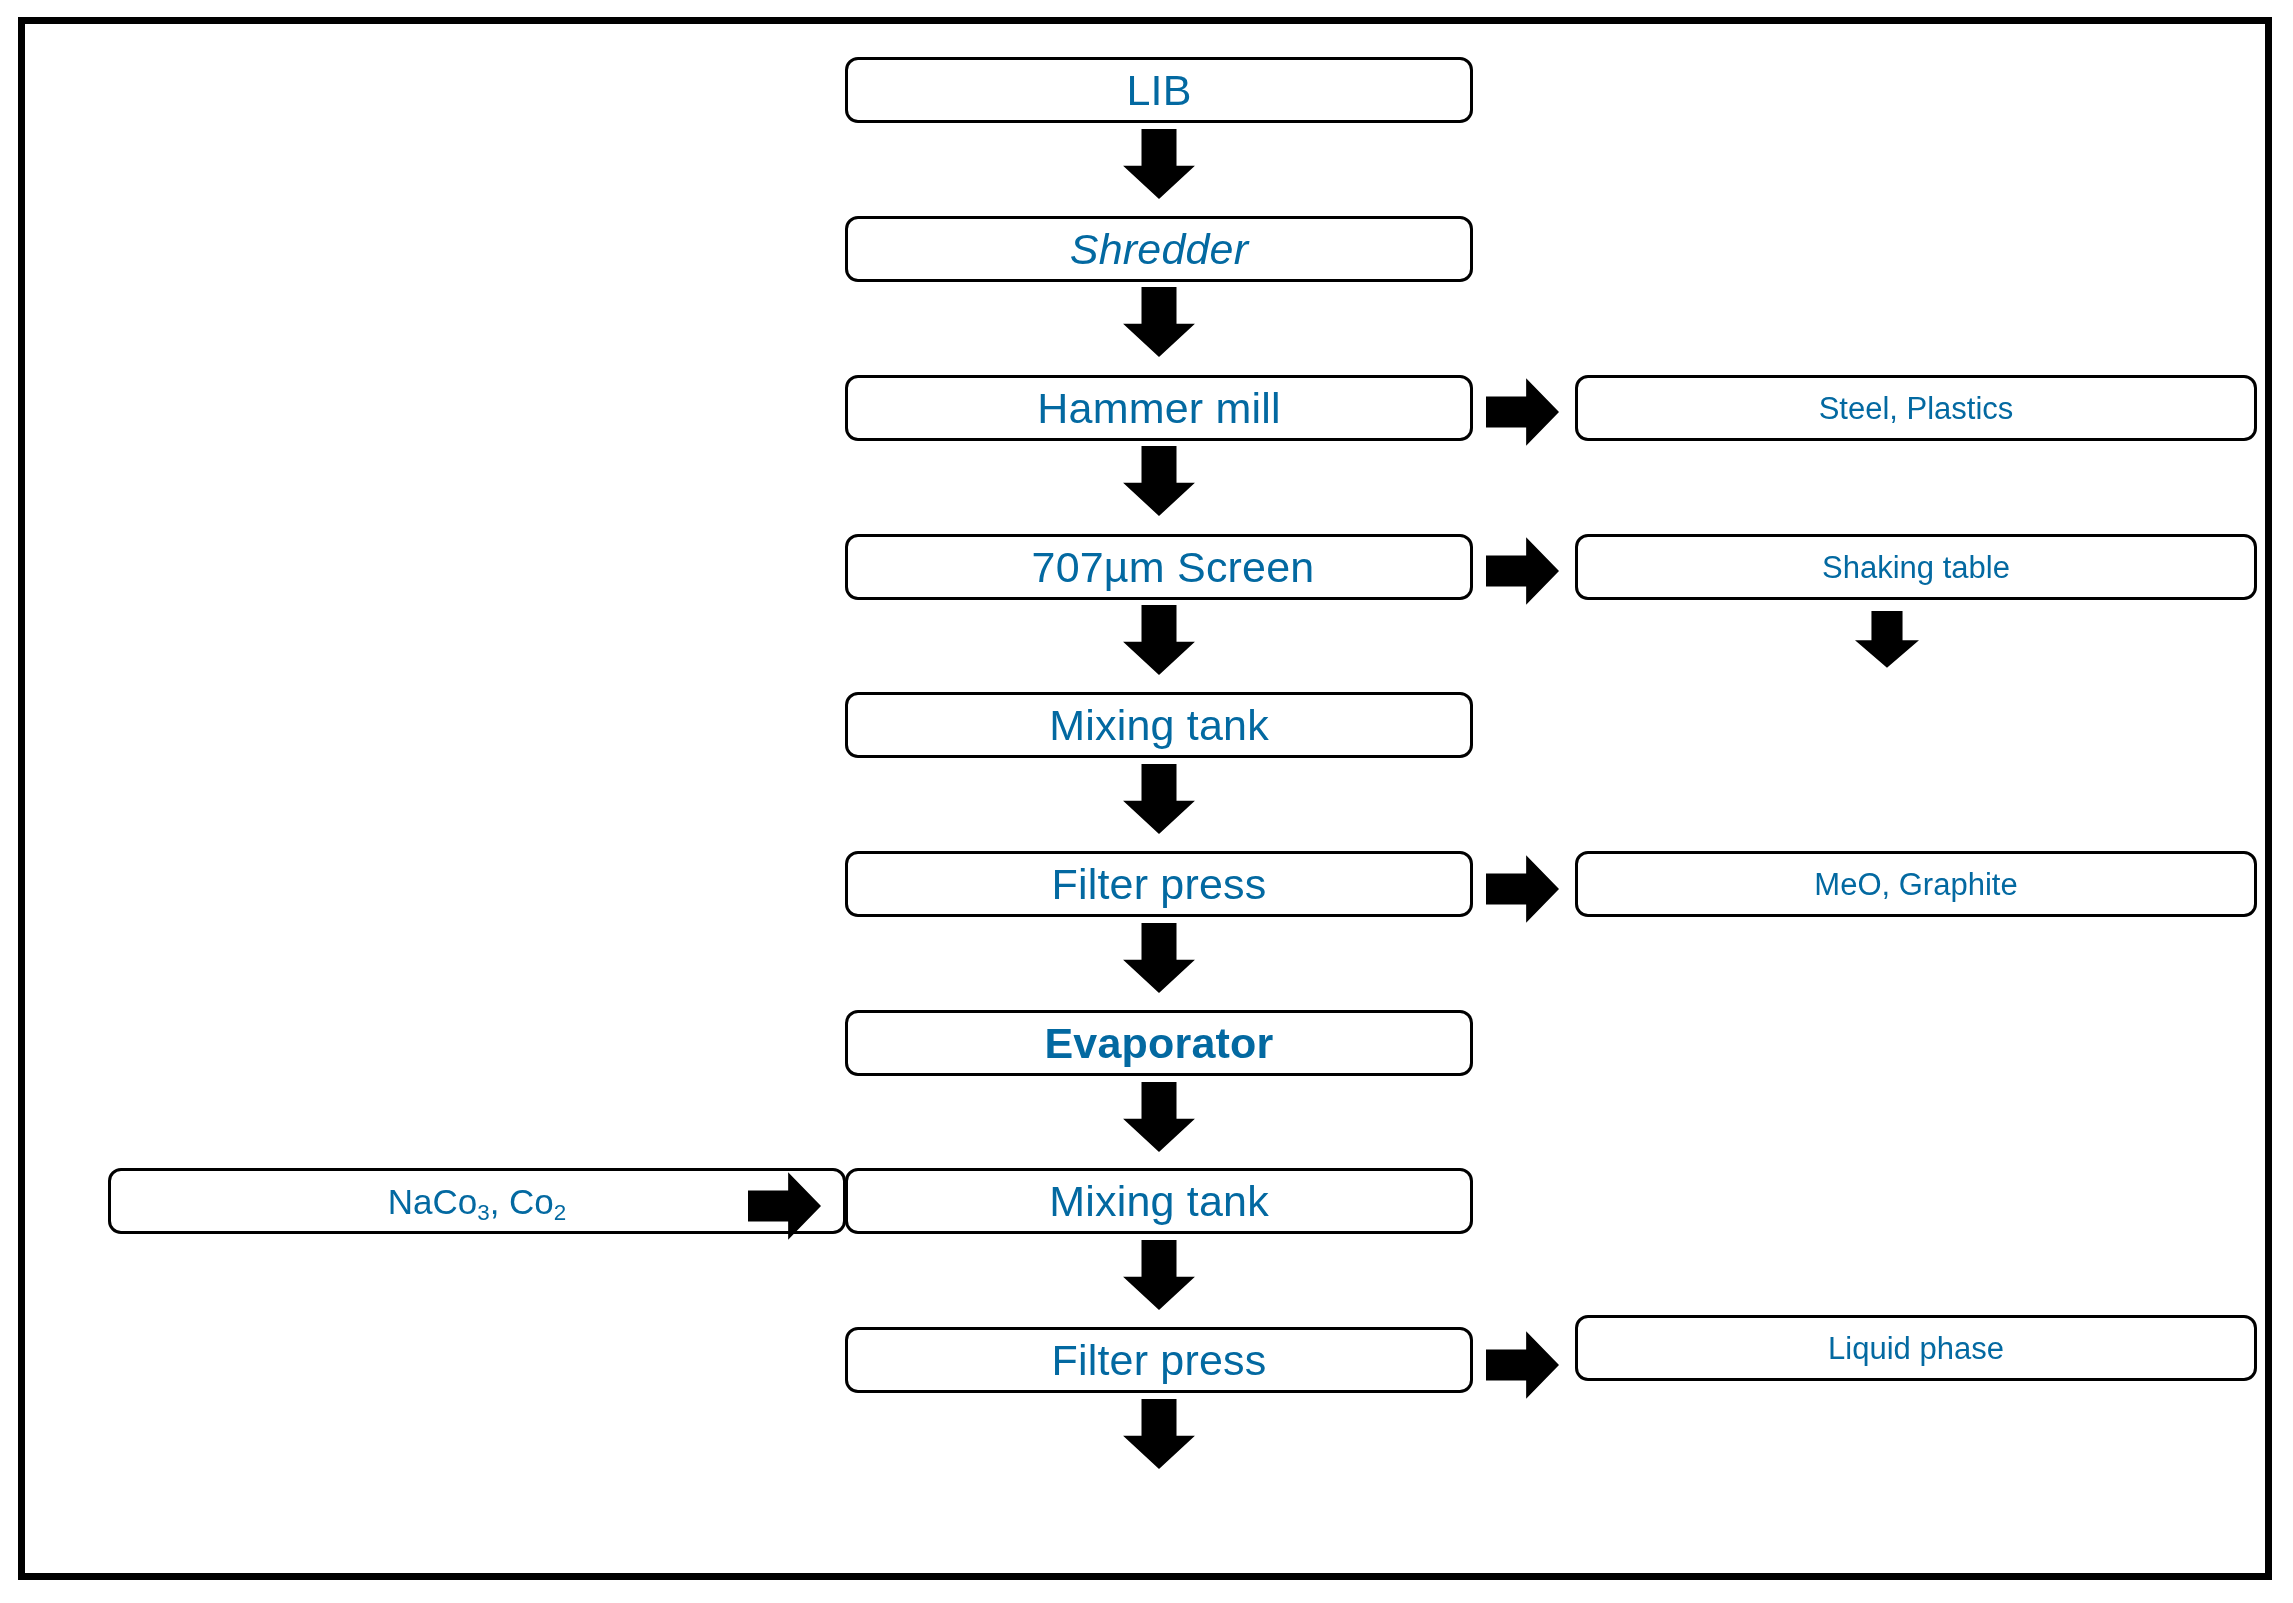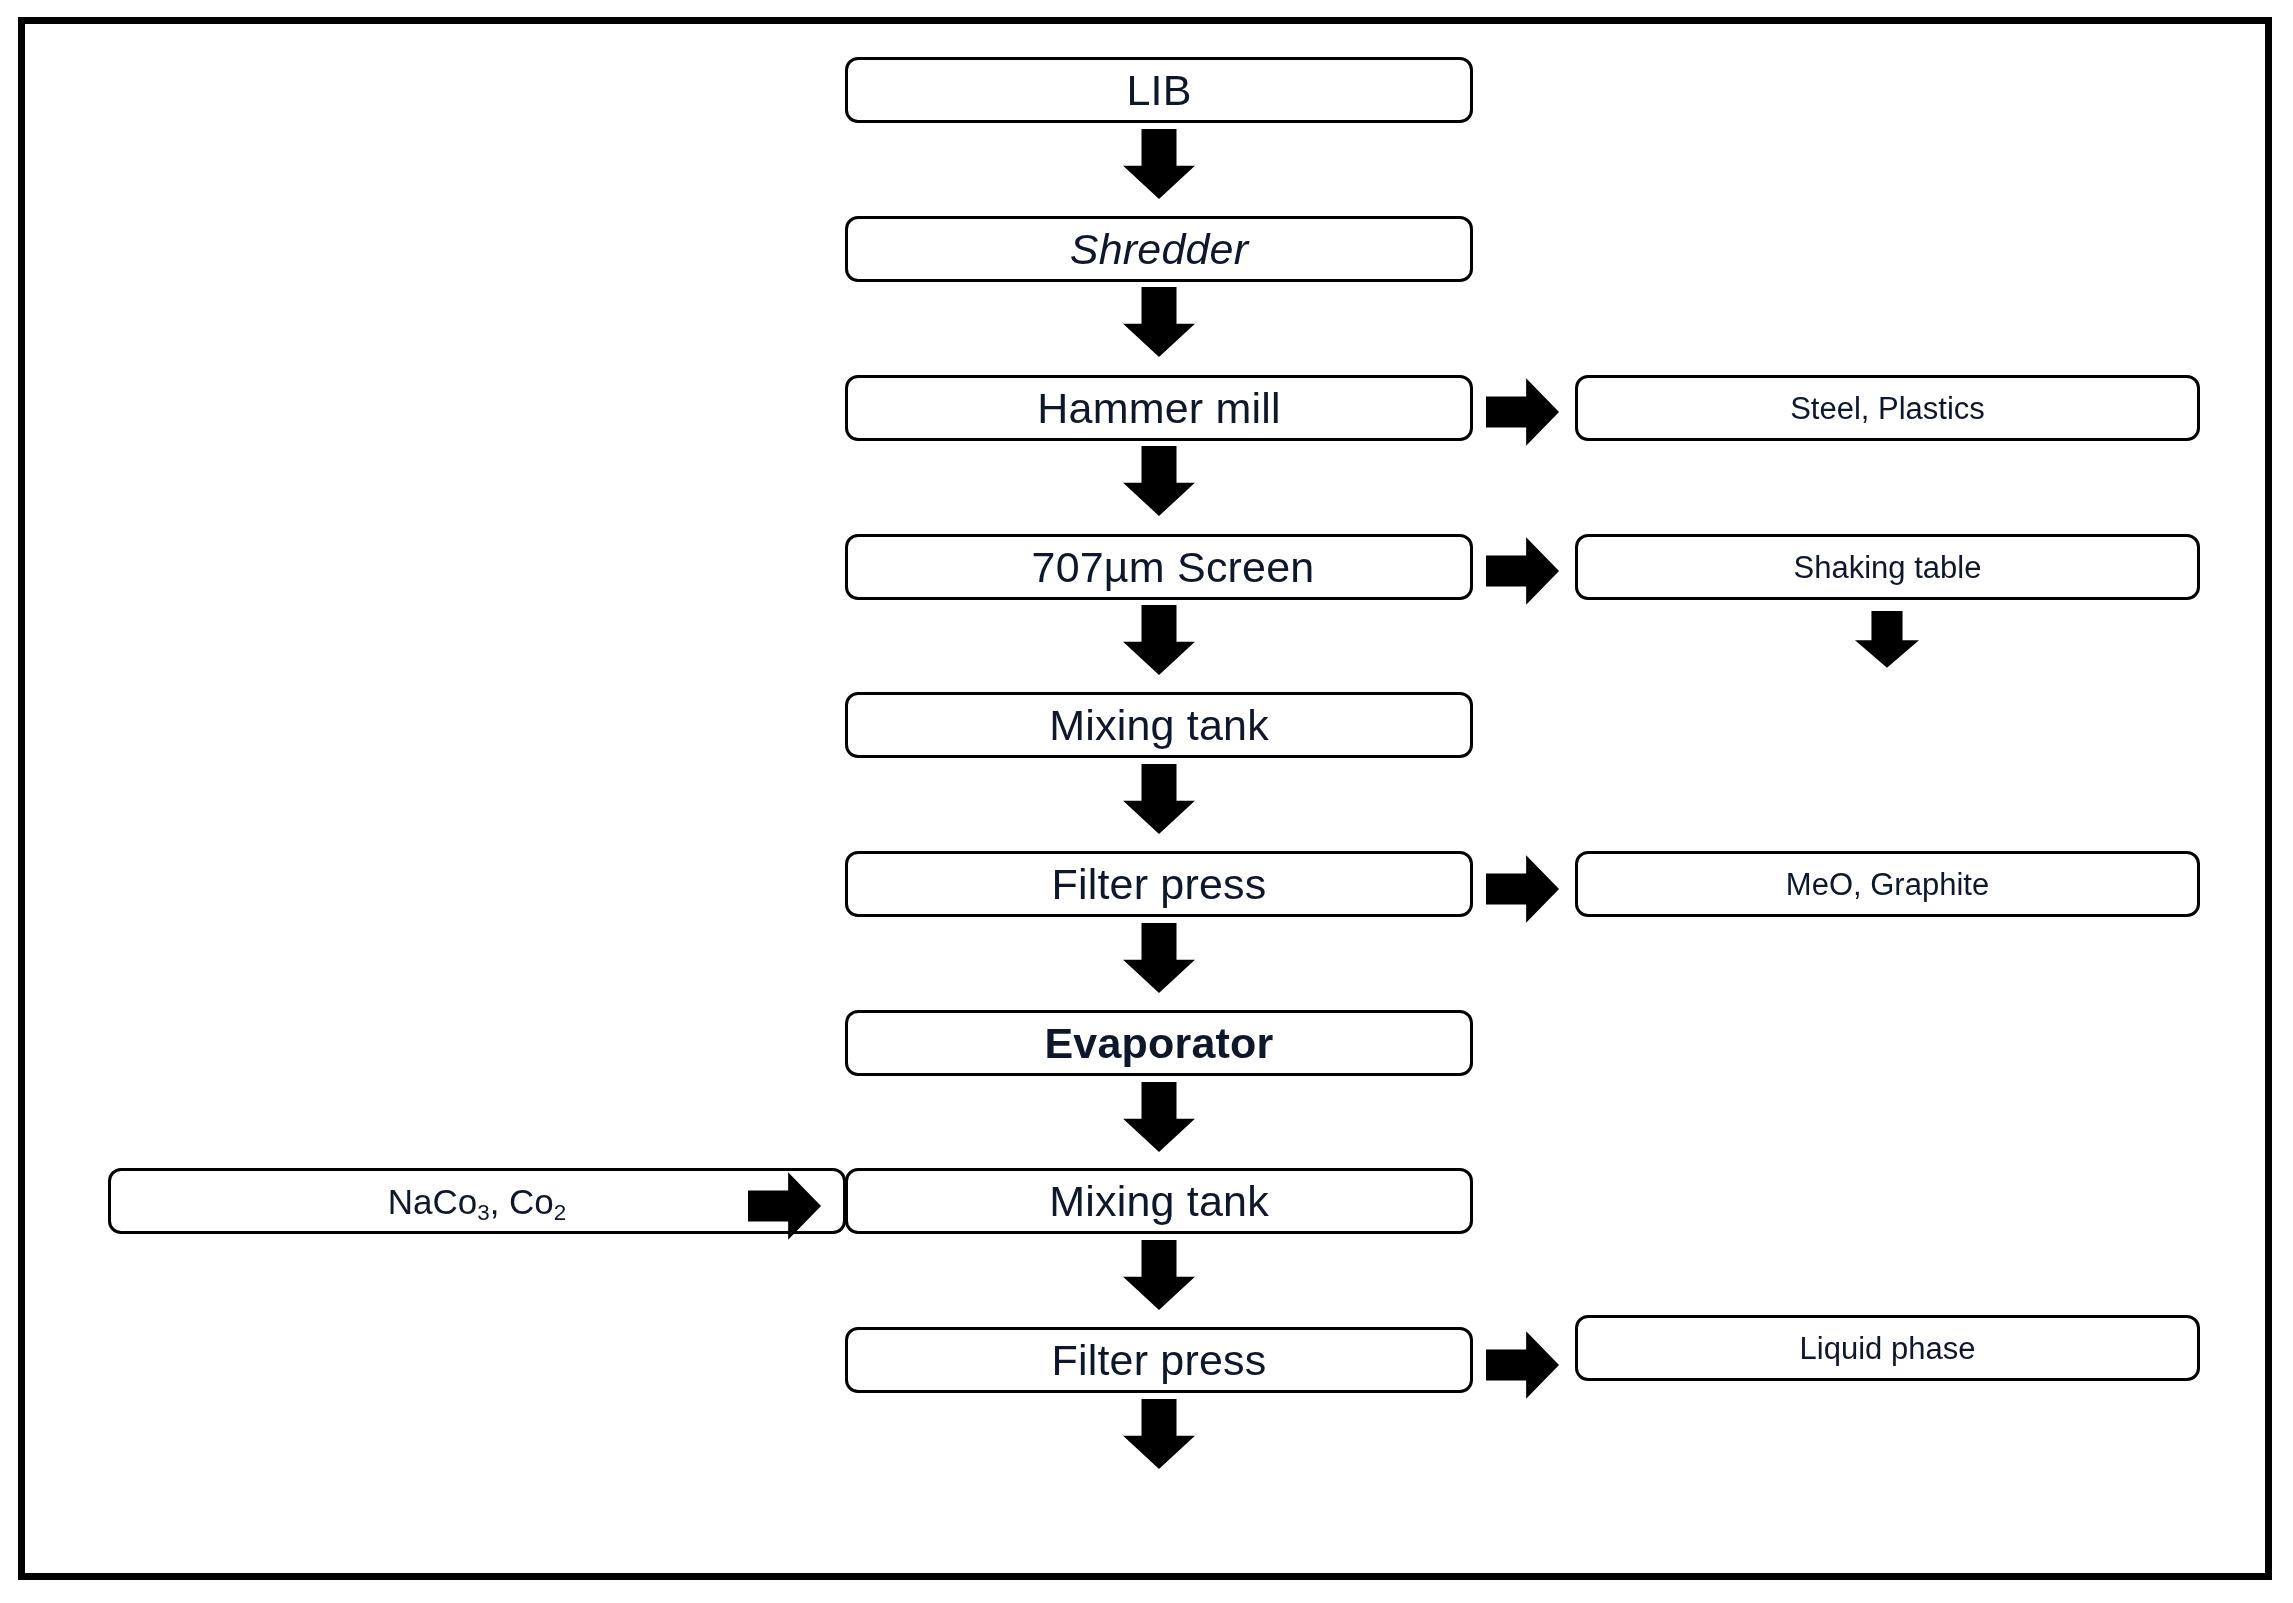--- a/index.html
+++ b/index.html
@@ -18,31 +18,31 @@
 
   
   .node{
     position:absolute;
     box-sizing:border-box;
     background:#ffffff;
     border:3.7px solid #000000;
     border-radius:13px;
     display:flex;align-items:center;justify-content:center;
     text-align:center;
-    color:#0f172a;
+    color:#0369a1;
     line-height:1;
     white-space:nowrap;
   }
   .node.main{
     left:845px;width:628px;height:66px;
     font-size:43px;
     letter-spacing:0.2px;
   }
   .node.side{
-    left:1575px;width:625px;height:66px;
+    left:1575px;width:682px;height:66px;
     font-size:31px;
   }
   .node.reagent{
     left:108px;width:738px;height:66px;
     font-size:35px;
   }
   .node sub{font-size:0.64em;vertical-align:-0.28em;line-height:0;}
 
   
   .arrow-down{

